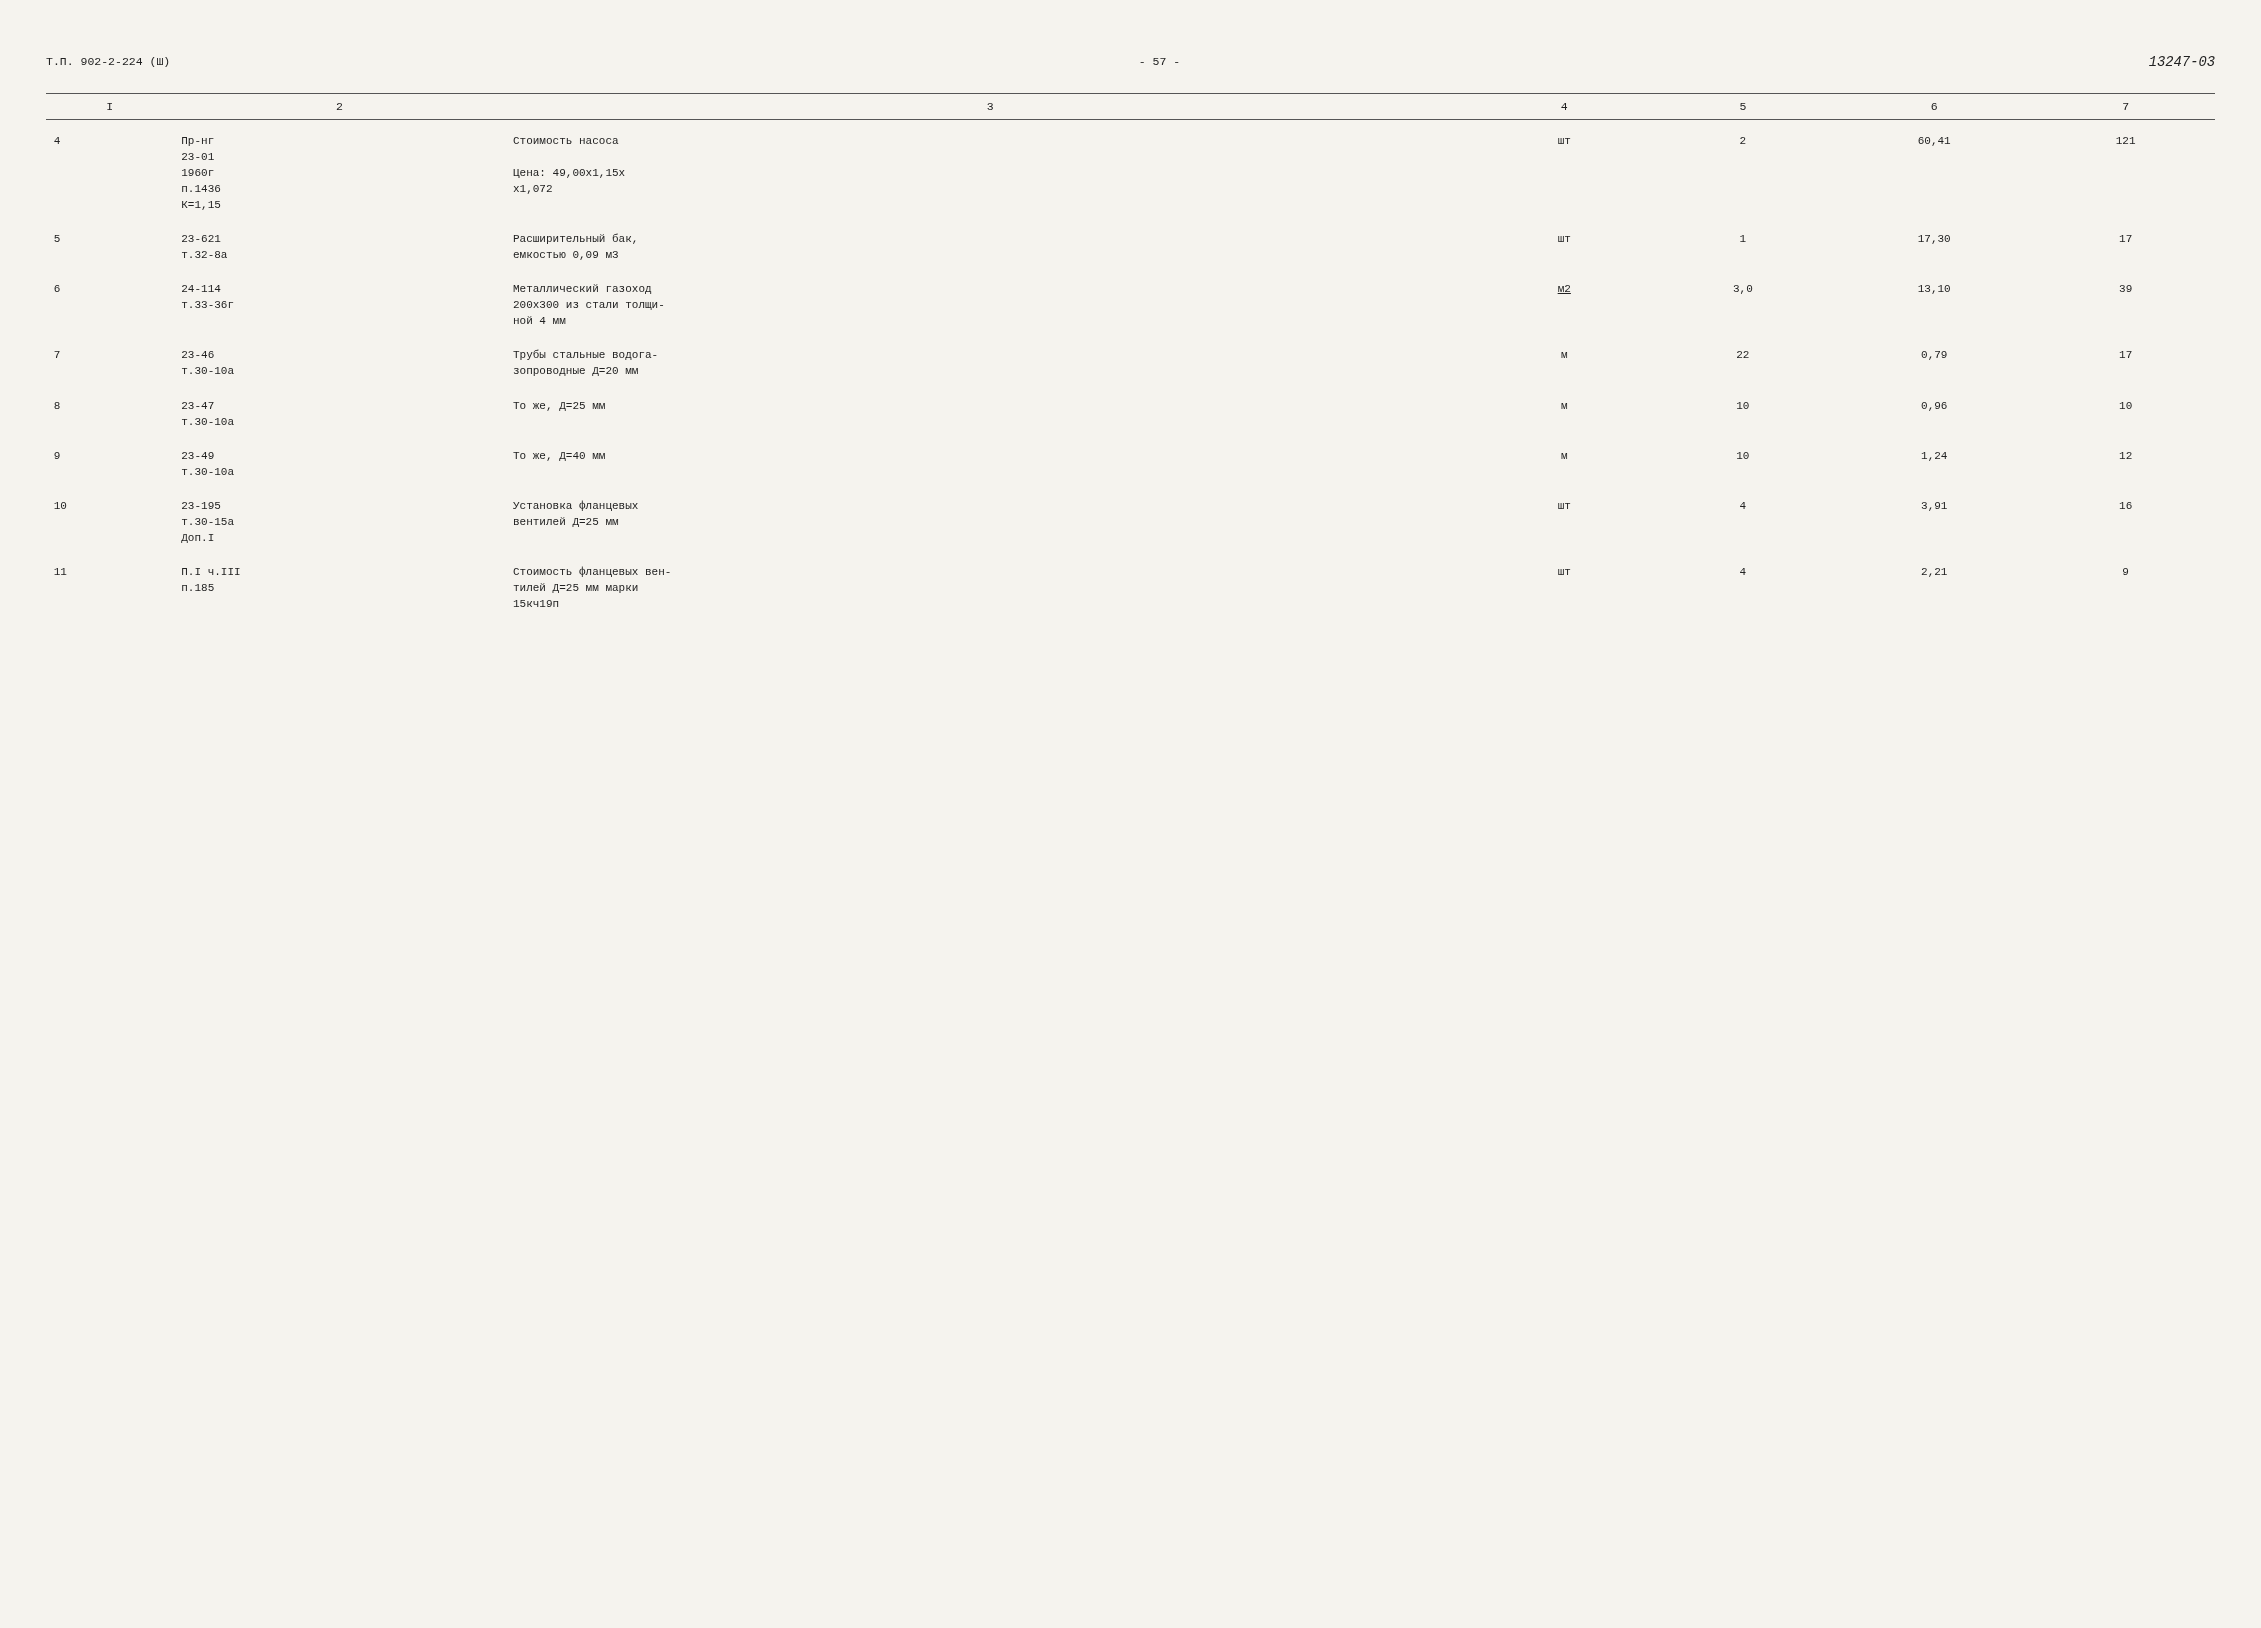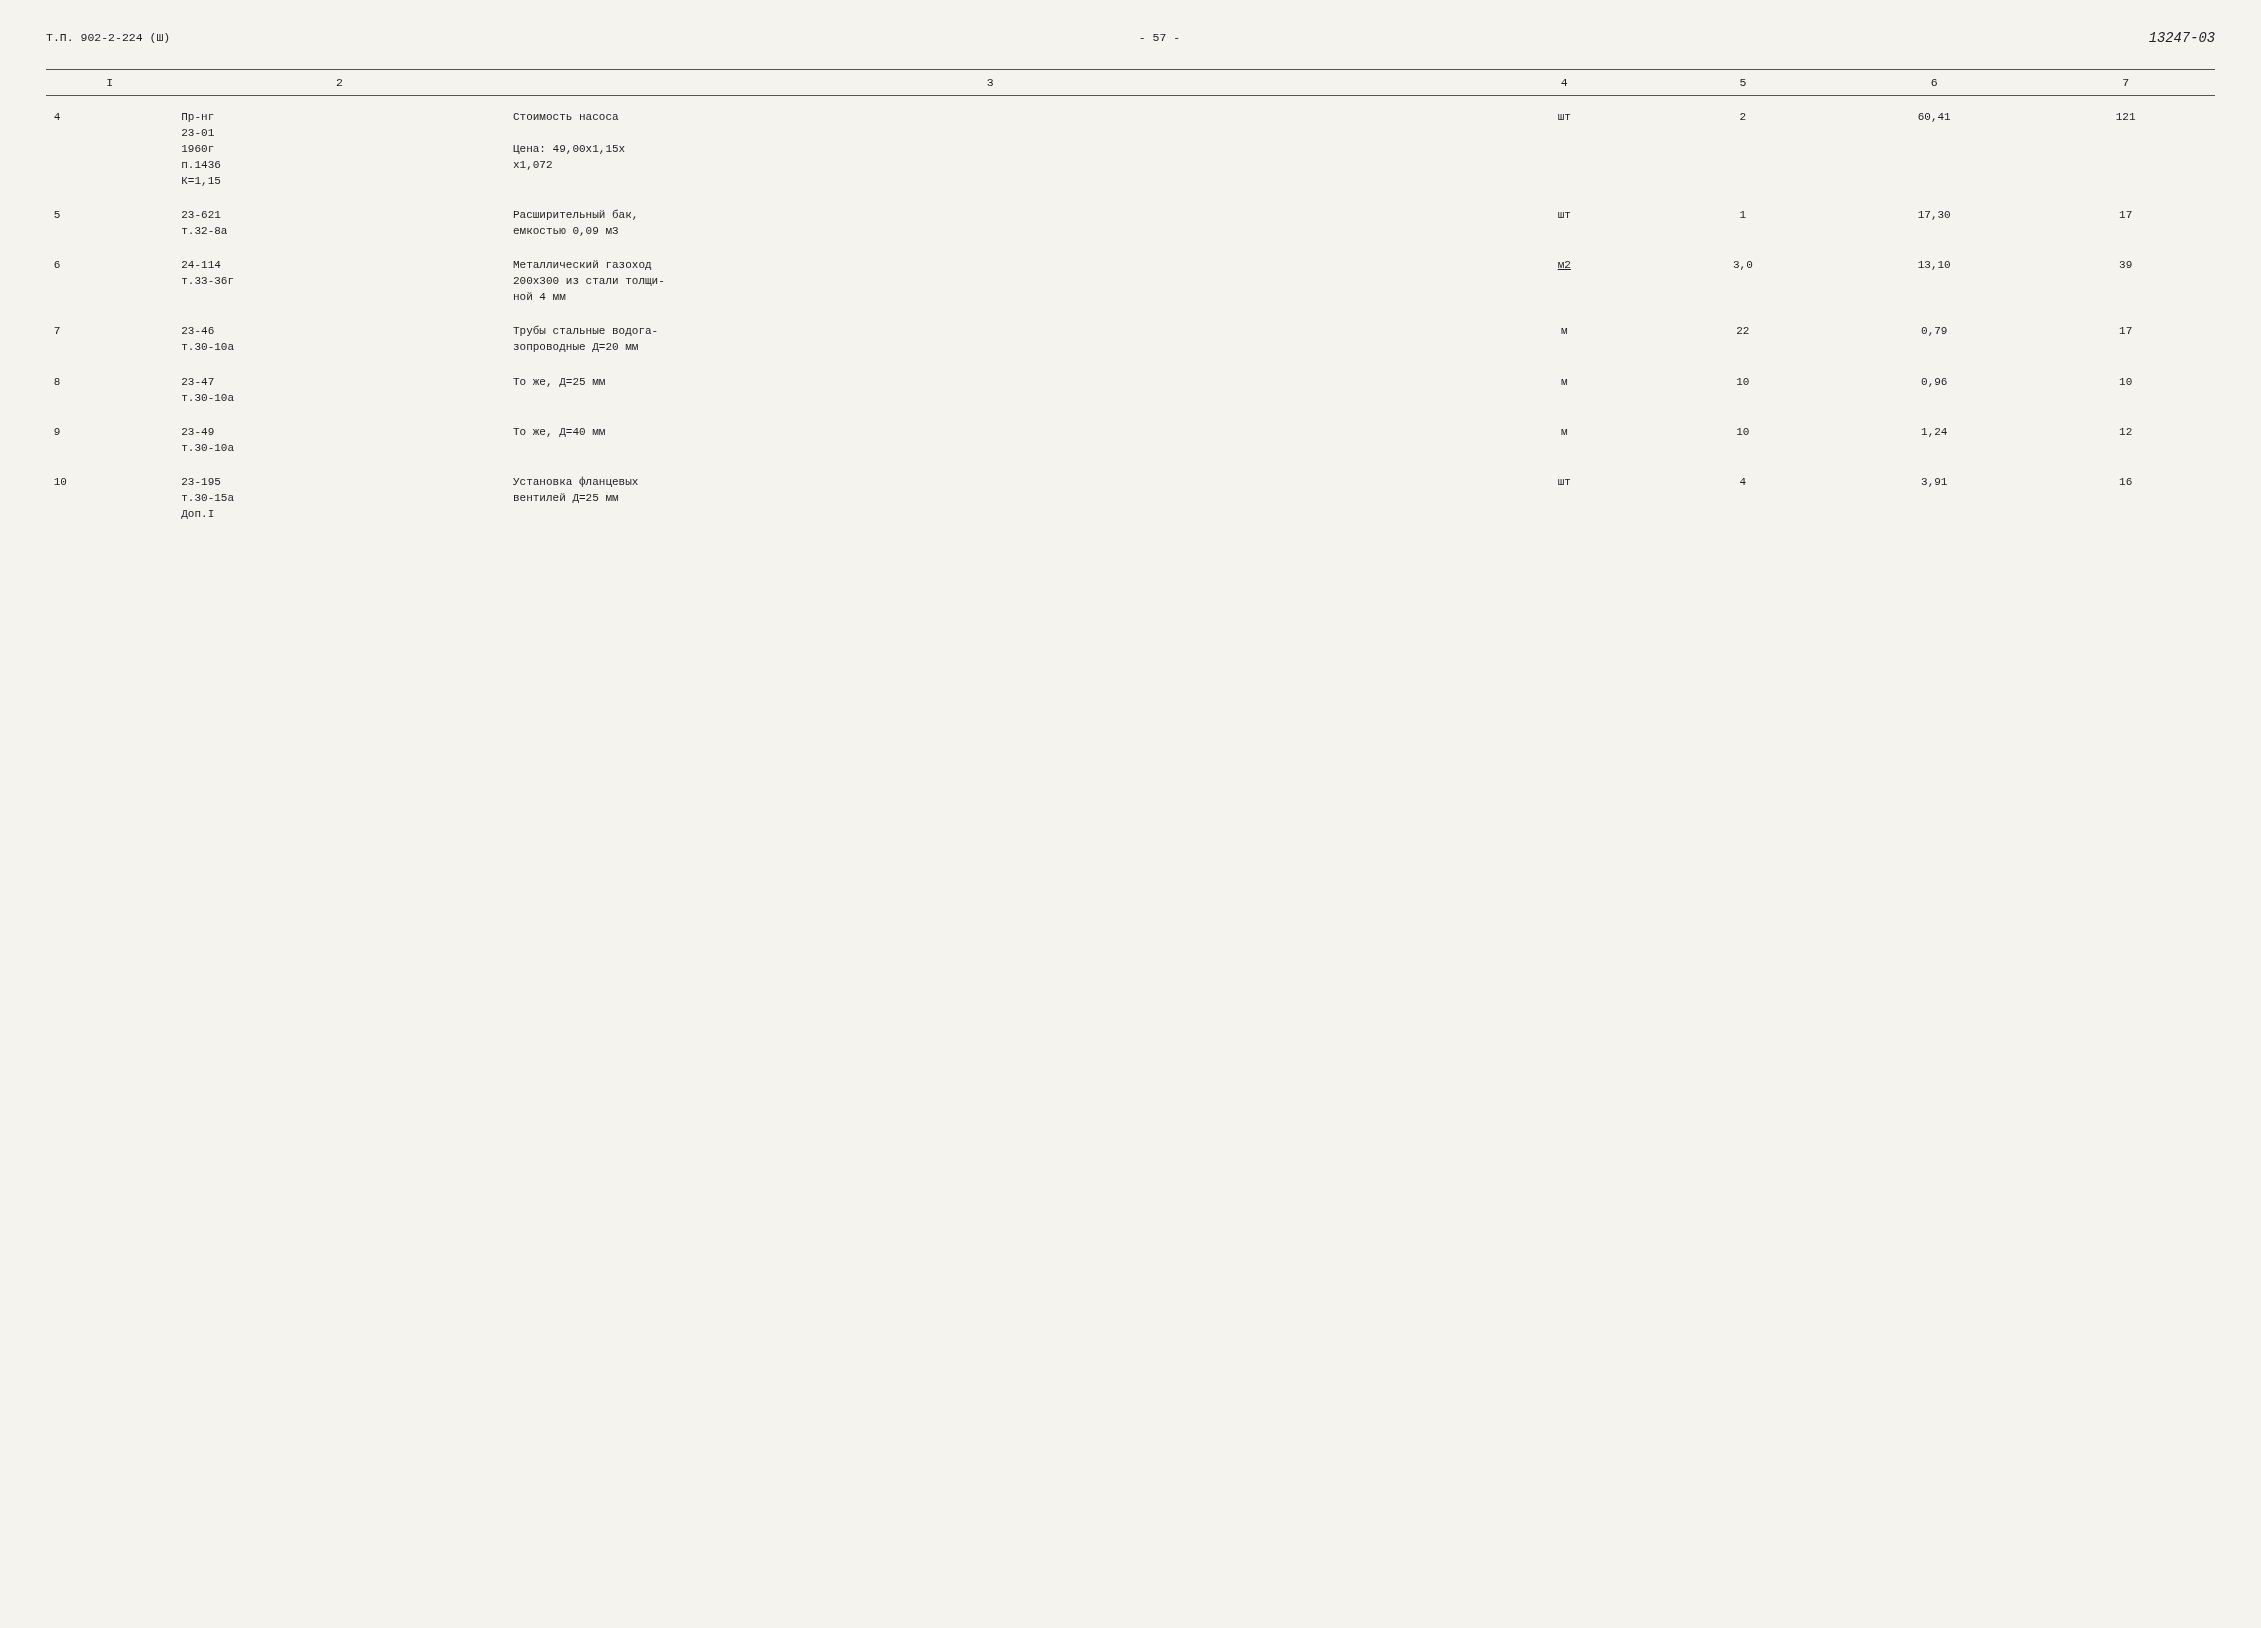--- a/index.html
+++ b/index.html
@@ -9,20 +9,21 @@
       font-size: 11.5px;
       color: #222;
       padding: 31px 46px;
     }
     .header {
       display: flex;
       justify-content: space-between;
       align-items: flex-start;
       margin-bottom: 23px;
       font-size: 11.5px;
+      margin-top: 24px;
     }
     .header-left { font-style: normal; }
     .header-center { text-align: center; }
     .header-right { font-style: italic; font-size: 13.8px; }
 
     .table-wrapper {
       width: 100%;
       border-collapse: collapse;
     }
     .table-wrapper table {
@@ -183,16 +184,28 @@
           <td style="white-space: pre-line;">Установка фланцевых
 вентилей Д=25 мм</td>
           <td style="white-space: pre-line;">шт</td>
           <td style="white-space: pre-line;">4</td>
           <td style="white-space: pre-line;">3,91</td>
           <td style="white-space: pre-line; font-family: Liberation Mono, monospace;">16</td>
         </tr>
         <tr class="spacer-row">
           <td colspan="7"></td>
         </tr>
+        <tr>
+          <td style="white-space: pre-line;">11</td>
+          <td style="white-space: pre-line;">П.I ч.III
+п.185</td>
+          <td style="white-space: pre-line;">Стоимость фланцевых вен-
+тилей Д=25 мм марки
+15кч19п</td>
+          <td style="white-space: pre-line;">шт</td>
+          <td style="white-space: pre-line;">4</td>
+          <td style="white-space: pre-line;">2,21</td>
+          <td style="white-space: pre-line;">9</td>
+        </tr>
       </tbody>
   </table>
 </div>
 
 
 </body></html>

